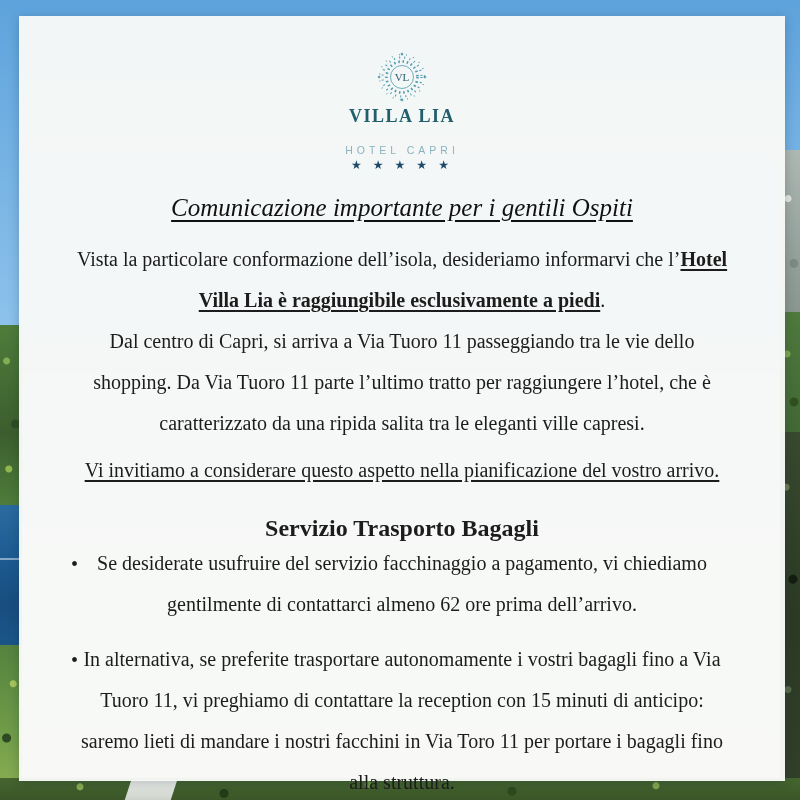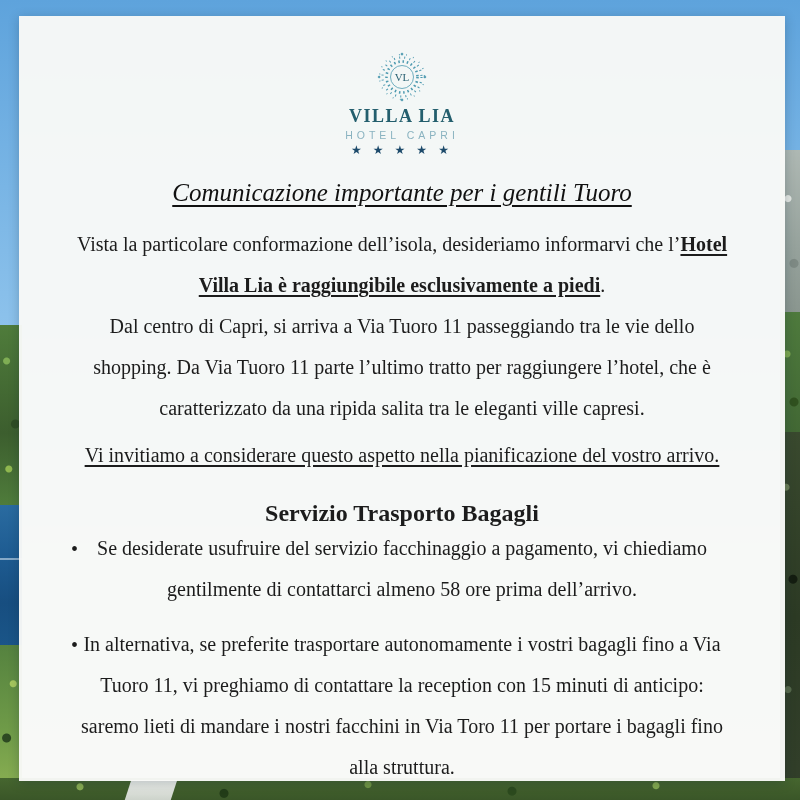--- a/index.html
+++ b/index.html
@@ -87,21 +87,21 @@
     color:#1c1c1c;
   }
 
   
   .logo-block { display:flex; flex-direction:column; align-items:center; }
   .logo-name {
     margin-top:2px; font-size:18px; font-weight:bold; letter-spacing:1.5px;
     color:#235e6d; line-height:24px;
   }
   .logo-sub {
-    font-size:10.5px; letter-spacing:4px; color:#8ab3c0; line-height:14px; margin-top:0;
+    font-size:10.5px; letter-spacing:4px; color:#8ab3c0; line-height:14px; margin-top:15px;
     font-family:"Liberation Sans", sans-serif;
   }
   .logo-stars { font-size:12px; letter-spacing:4px; color:#1d4a6b; line-height:15px; margin-top:1px; }
 
   
   .page-title {
     margin-top:20px; font-size:25px; font-style:italic; font-weight:normal;
     text-decoration:underline; text-underline-offset:4px; text-decoration-thickness:1.5px;
     line-height:30px; color:#111;
   }
@@ -157,36 +157,36 @@
           <rect x="2" y="23.9" width="2.2" height="2.2" transform="rotate(45 3.1 25)"></rect>
           <rect x="47.8" y="23.9" width="2.2" height="2.2" transform="rotate(45 48.9 25)"></rect>
         </g>
         <text x="26" y="29" text-anchor="middle" font-size="11" font-family="Liberation Serif, serif" fill="#2a6173">VL</text>
       </svg>
       <div class="logo-name">VILLA LIA</div>
       <div class="logo-sub">HOTEL CAPRI</div>
       <div class="logo-stars">★ ★ ★ ★ ★</div>
     </div>
 
-    <h1 class="page-title">Comunicazione importante per i gentili Tuoro</h1>
+    <h1 class="page-title">Comunicazione importante per i gentili Ospiti</h1>
 
     <div class="body-text intro">
       <div><span>Vista la particolare conformazione dell’isola, desideriamo informarvi che l’</span><span class="u-bold">Hotel Villa Lia è raggiungibile esclusivamente a piedi</span><span>.</span></div>
       <div>Dal centro di Capri, si arriva a Via Tuoro 11 passeggiando tra le vie dello shopping. Da Via Tuoro 11 parte l’ultimo tratto per raggiungere l’hotel, che è caratterizzato da una ripida salita tra le eleganti ville capresi.</div>
     </div>
 
 
     <div class="body-text invitation">Vi invitiamo a considerare questo aspetto nella pianificazione del vostro arrivo.</div>
 
     <div>
       <div class="baggage-heading">Servizio Trasporto Bagagli</div>
       <ul class="bullet-list body-text">
         <li>
           <span class="bullet-glyph">•</span>
-          <span>Se desiderate usufruire del servizio facchinaggio a pagamento, vi chiediamo gentilmente di contattarci almeno 58 ore prima dell’arrivo.</span>
+          <span>Se desiderate usufruire del servizio facchinaggio a pagamento, vi chiediamo gentilmente di contattarci almeno 62 ore prima dell’arrivo.</span>
         </li>
         <li>
           <span class="bullet-glyph">•</span>
           <span>In alternativa, se preferite trasportare autonomamente i vostri bagagli fino a Via Tuoro 11, vi preghiamo di contattare la reception con 15 minuti di anticipo: saremo lieti di mandare i nostri facchini in Via Toro 11 per portare i bagagli fino alla struttura.</span>
         </li>
       </ul>
     </div>
 
   </div>
 </div>

